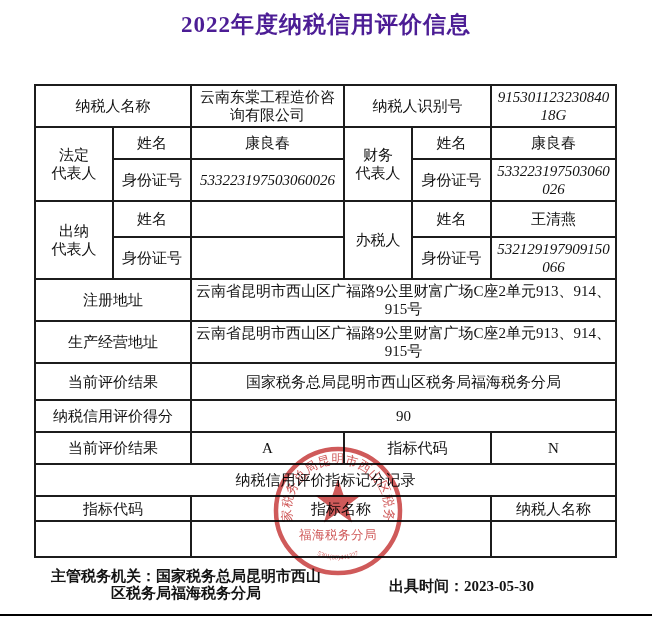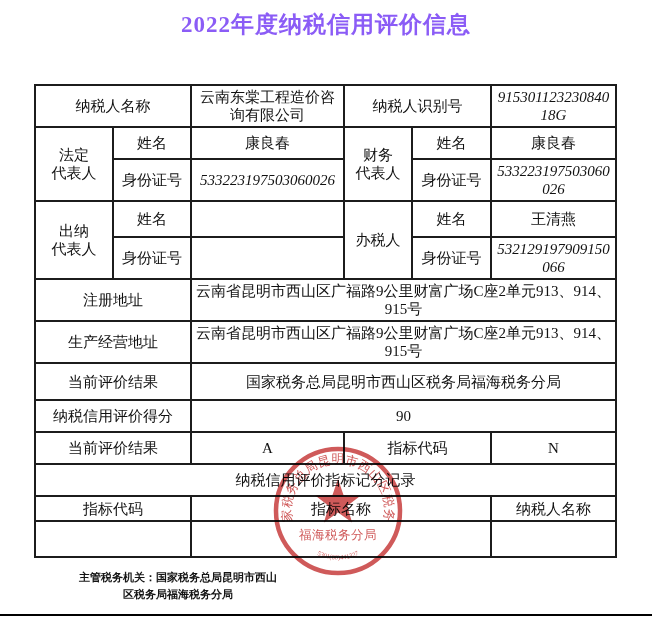--- a/index.html
+++ b/index.html
@@ -2,44 +2,44 @@
 <html><head>
 <meta charset="utf-8">
 <style>
   html,body{margin:0;padding:0;background:#fff;}
   .page{
     position:relative; width:652px; height:620px; background:#ffffff;
     font-family:"Liberation Serif","DejaVu Serif",serif; color:#111; overflow:hidden;
   }
   .title{
     margin:0; padding-top:9px; text-align:center;
-    font-size:23px; font-weight:bold; letter-spacing:1px; color:#8b5cf6;
+    font-size:23px; font-weight:bold; letter-spacing:1px; color:#4c1d95;
   }
   table.info-table{
     position:absolute; left:34px; top:84px; width:581px;
     border-collapse:collapse; table-layout:fixed;
   }
   table.info-table td{
     border:2px solid #1c1c1c; text-align:center; vertical-align:middle;
     font-size:15px; line-height:18px; padding:2px 4px; overflow:hidden;
   }
   td.multiline{white-space:pre-line;}
   td.num{font-size:14px; word-break:break-all; letter-spacing:0;font-style:italic;}
   td.addr{font-size:15px;}
   tr.h38{height:38px;} tr.h36{height:32px;} tr.h39{height:25px;}
   tr.h35{height:36px;} tr.h37{height:37px;margin-top:34px;}
   .stamp{
     position:absolute; left:268px; top:441px; width:140px; height:140px;
     mix-blend-mode:multiply; opacity:0.88; pointer-events:none;
   }
   .stamp text{font-family:"Liberation Serif","DejaVu Serif",serif;}
   .footer-left{
-    position:absolute; left:32px; top:569px; width:292px;
-    text-align:center; font-size:11px; line-height:17px; font-weight:bold;
-    white-space:pre-line; color:#141414;
+    position:absolute; left:40px; top:569px; width:292px;
+    text-align:center; font-size:15px; line-height:17px; font-weight:bold;
+    white-space:pre-line; color:#141414;font-family:Liberation Mono, monospace;
   }
   .footer-right{
     position:absolute; left:389px; top:577px;
     font-size:15px; font-weight:bold; color:#141414;
   }
   .bottom-line{
     position:absolute; left:0; top:614px; width:652px; height:2px; background:#000;
   }
 </style>
 </head>
@@ -146,16 +146,19 @@
     </text>
     <text x="70" y="98" text-anchor="middle" font-size="12.5" letter-spacing="0.5" fill="#c94343">福海税务分局</text>
     <text font-size="6.5" fill="#c94343">
       <textPath href="#stamp-arc-bottom" startOffset="50%" text-anchor="middle">5301(00)441327</textPath>
     </text>
   </svg>
 
   <div class="footer-left">主管税务机关：国家税务总局昆明市西山
 区税务局福海税务分局</div>
 
+  <div class="footer-right">
+    <span>出具时间：</span><span>2023-05-30</span>
+  </div>
 
   <div class="bottom-line"></div>
 
 </div>
 
 </body></html>

